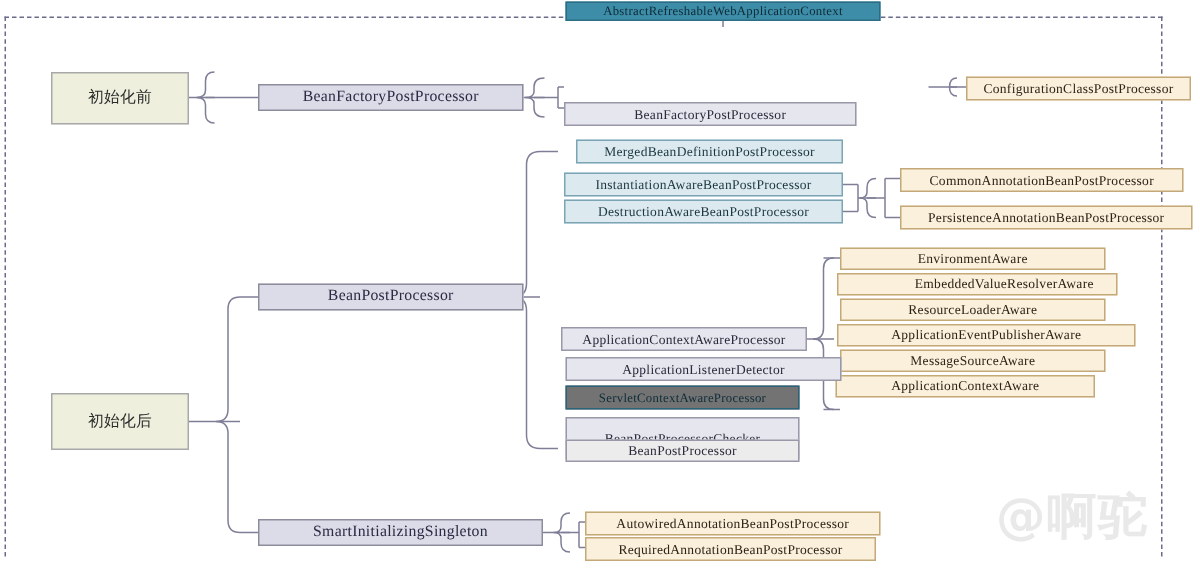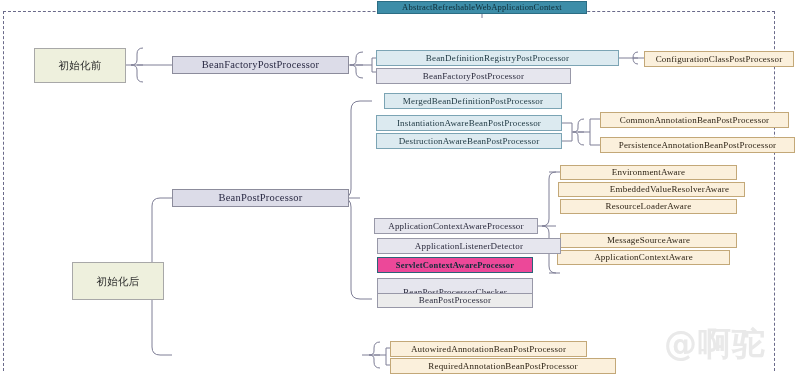--- a/index.html
+++ b/index.html
@@ -87,25 +87,24 @@
   
   .pink-node {
     background: #ececec;
     border: 1px solid #9898a8;
     color: #2a2a3c;
     font-size: 9px;
   }
 
   
   .teal-node {
-    background: #ec4899;
+    background: #737373;
     border: 1px solid #2b6378;
     color: #0c2c38;
     font-size: 8.5px;
-    font-weight: bold;
   }
 
   
   .cream-node {
     background: #fbf0dc;
     border: 1px solid #c3a878;
     color: #2e2416;
     font-size: 9px;
   }
 
@@ -198,28 +197,28 @@
       <path d="M380,342 q-6,0 -6,6 L374,351 q0,4 -5,4 q5,0 5,4 L374,362 q0,6 6,6"></path>
       <path d="M374,355 L386,355"></path>
       <path d="M386,348 L386,365"></path>
       <path d="M386,348 L390,348"></path>
       <path d="M386,365 L390,365"></path>
     </g>
   </svg>
 
   <div class="node stage-node" style="left:34px; top:48px; width:92px; height:35px;">初始化前</div>
 
-  <div class="node stage-node" style="left:34px; top:262px; width:92px; height:38px;margin-left:38px;">初始化后</div>
+  <div class="node stage-node" style="left:34px; top:262px; width:92px; height:38px;">初始化后</div>
 
   <div class="node lav-node mono-label" style="left:172px; top:56px; width:177px; height:18px;">BeanFactoryPostProcessor</div>
 
   <div class="node lav-node mono-label" style="left:172px; top:189px; width:177px; height:18px;">BeanPostProcessor</div>
 
-
-  <div class="node blue-node mono-label" style="left:376px; top:50px; width:243px; height:16px;">BeanDefinitionRegistryPostProcessor</div>
+  <div class="node lav-node mono-label" style="left:172px; top:346px; width:190px; height:18px;">SmartInitializingSingleton</div>
+
 
   <div class="node grey-node mono-label" style="left:376px; top:68px; width:195px; height:16px;">BeanFactoryPostProcessor</div>
 
   <div class="node cream-node mono-label" style="left:644px; top:51px; width:150px; height:16px;">ConfigurationClassPostProcessor</div>
 
   <div class="node blue-node mono-label" style="left:384px; top:93px; width:178px; height:16px;">MergedBeanDefinitionPostProcessor</div>
 
   <div class="node blue-node mono-label" style="left:376px; top:115px; width:186px; height:16px;">InstantiationAwareBeanPostProcessor</div>
 
   <div class="node blue-node mono-label" style="left:376px; top:133px; width:186px; height:16px;">DestructionAwareBeanPostProcessor</div>
@@ -227,34 +226,35 @@
   <div class="node cream-node mono-label" style="left:600px; top:112px; width:189px; height:16px;">CommonAnnotationBeanPostProcessor</div>
 
   <div class="node cream-node mono-label" style="left:560px; top:165px; width:177px; height:15px;">EnvironmentAware</div>
 
   <div class="node cream-node mono-label" style="left:600px; top:137px; width:195px; height:16px;">PersistenceAnnotationBeanPostProcessor</div>
 
   <div class="node cream-node mono-label" style="left:558px; top:182px; width:187px; height:15px;padding-left:36px;">EmbeddedValueResolverAware</div>
 
   <div class="node cream-node mono-label" style="left:560px; top:199px; width:177px; height:15px;">ResourceLoaderAware</div>
 
+  <div class="node cream-node mono-label" style="left:558px; top:216px; width:199px; height:15px;">ApplicationEventPublisherAware</div>
 
   <div class="node cream-node mono-label" style="left:560px; top:233px; width:177px; height:15px;">MessageSourceAware</div>
 
   <div class="node cream-node mono-label" style="left:557px; top:250px; width:173px; height:15px;">ApplicationContextAware</div>
 
   <div class="node grey-node mono-label" style="left:374px; top:218px; width:164px; height:16px;">ApplicationContextAwareProcessor</div>
 
   <div class="node grey-node mono-label" style="left:377px; top:238px; width:184px; height:16px;">ApplicationListenerDetector</div>
 
   <div class="node teal-node mono-label" style="left:377px; top:257px; width:156px; height:16px;">ServletContextAwareProcessor</div>
 
   <div class="node grey-node mono-label" style="left:377px; top:278px; width:156px; height:28px;">BeanPostProcessorChecker</div>
 
   <div class="node pink-node mono-label" style="left:377px; top:293px; width:156px; height:15px;">BeanPostProcessor</div>
 
   <div class="node cream-node mono-label" style="left:390px; top:341px; width:197px; height:16px;">AutowiredAnnotationBeanPostProcessor</div>
 
-  <div class="node cream-node mono-label" style="left:390px; top:358px; width:226px; height:16px;">RequiredAnnotationBeanPostProcessor</div>
+  <div class="node cream-node mono-label" style="left:390px; top:358px; width:194px; height:16px;">RequiredAnnotationBeanPostProcessor</div>
 
   <div id="watermark">@啊驼</div>
 
 </div>
 
 </body></html>

